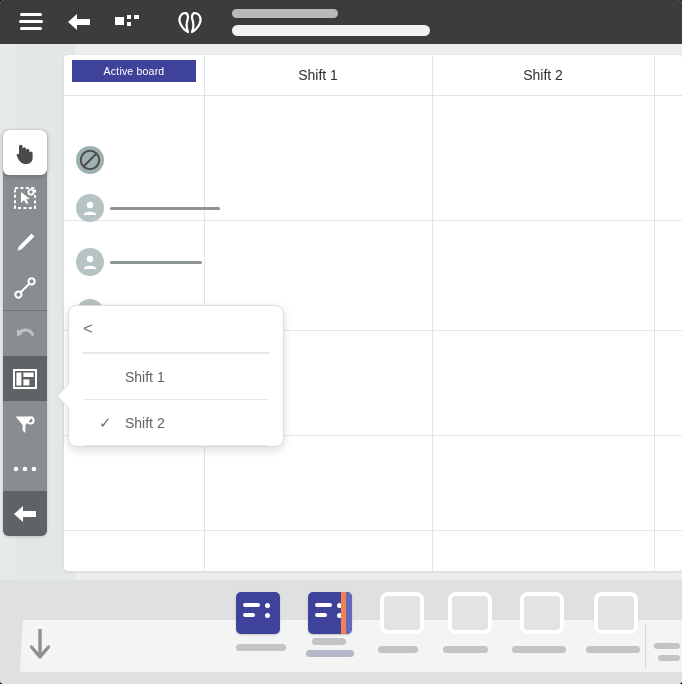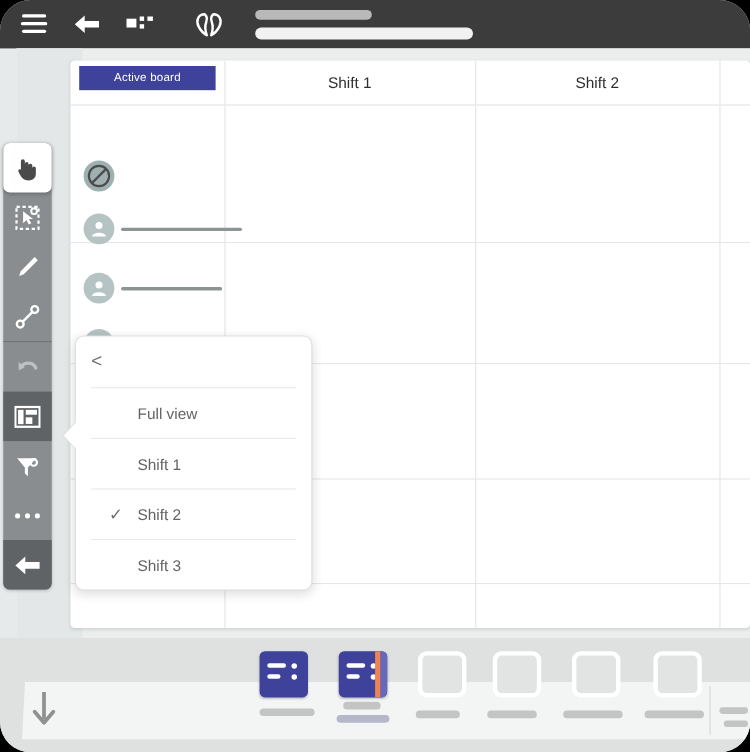--- a/index.html
+++ b/index.html
@@ -5,21 +5,21 @@
   html,body{margin:0;padding:0;}
   body{
     width:682px;height:684px;
     background:#000;
     font-family:"Liberation Sans", sans-serif;
     overflow:hidden;
   }
   .app{
     position:absolute;left:0;top:0;width:682px;height:684px;
     background:#e7eaea;
-    border-radius:28px;
+    border-radius:4px;
     overflow:hidden;
   }
 
   
   .topbar{
     position:absolute;left:0;top:0;width:682px;height:44px;
     background:#3c3c3c;
     display:flex;align-items:center;
   }
   .tb-icon{
@@ -395,39 +395,33 @@
     </div>
   </div>
 
   <div class="popup">
 
     <div class="pop-head">
       <span class="pop-back">&lt;</span>
     </div>
     <div class="pop-sep"></div>
 
-    <div class="pop-item">
-      <span>Full view</span>
-    </div>
     <div class="pop-sep"></div>
 
     <div class="pop-item">
       <span>Shift 1</span>
     </div>
     <div class="pop-sep"></div>
 
     <div class="pop-item">
       <span class="pop-check">✓</span>
       <span>Shift 2</span>
     </div>
     <div class="pop-sep"></div>
 
-    <div class="pop-item">
-      <span>Shift 3</span>
-    </div>
   </div>
 
   <div class="dock">
     <div class="dock-sheet"></div>
 
     <div class="dock-arrow">
       <svg width="28" height="36" viewBox="0 0 28 36">
         <line x1="14" y1="3" x2="14" y2="28" stroke="#8f9191" stroke-width="3.4"></line>
         <path d="M5.5 21 L14 31 L22.5 21" fill="none" stroke="#8f9191" stroke-width="3.4" stroke-linecap="round" stroke-linejoin="round"></path>
       </svg>

